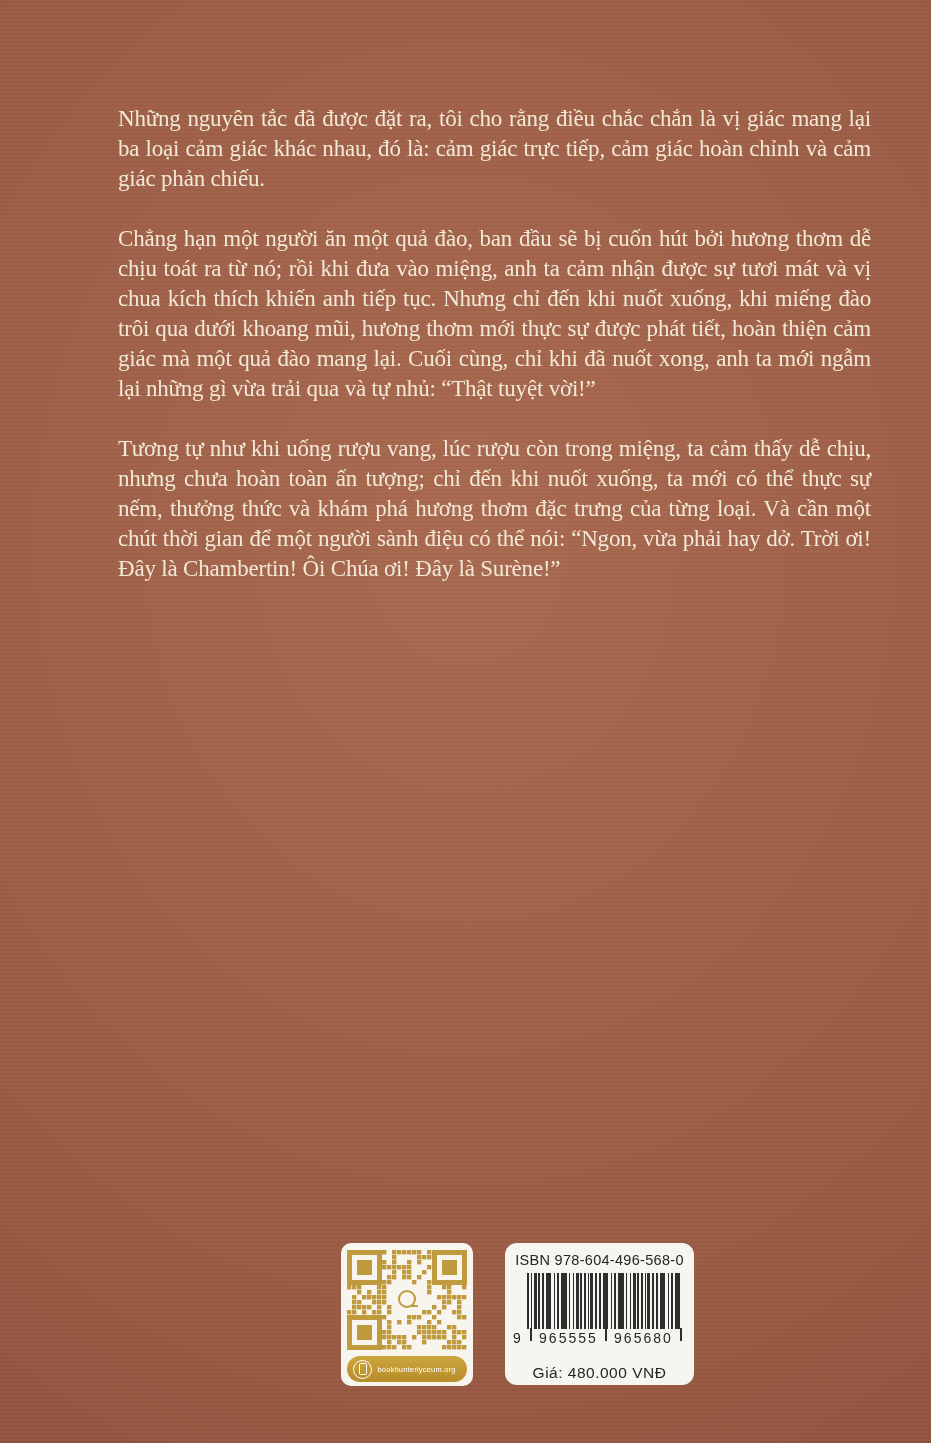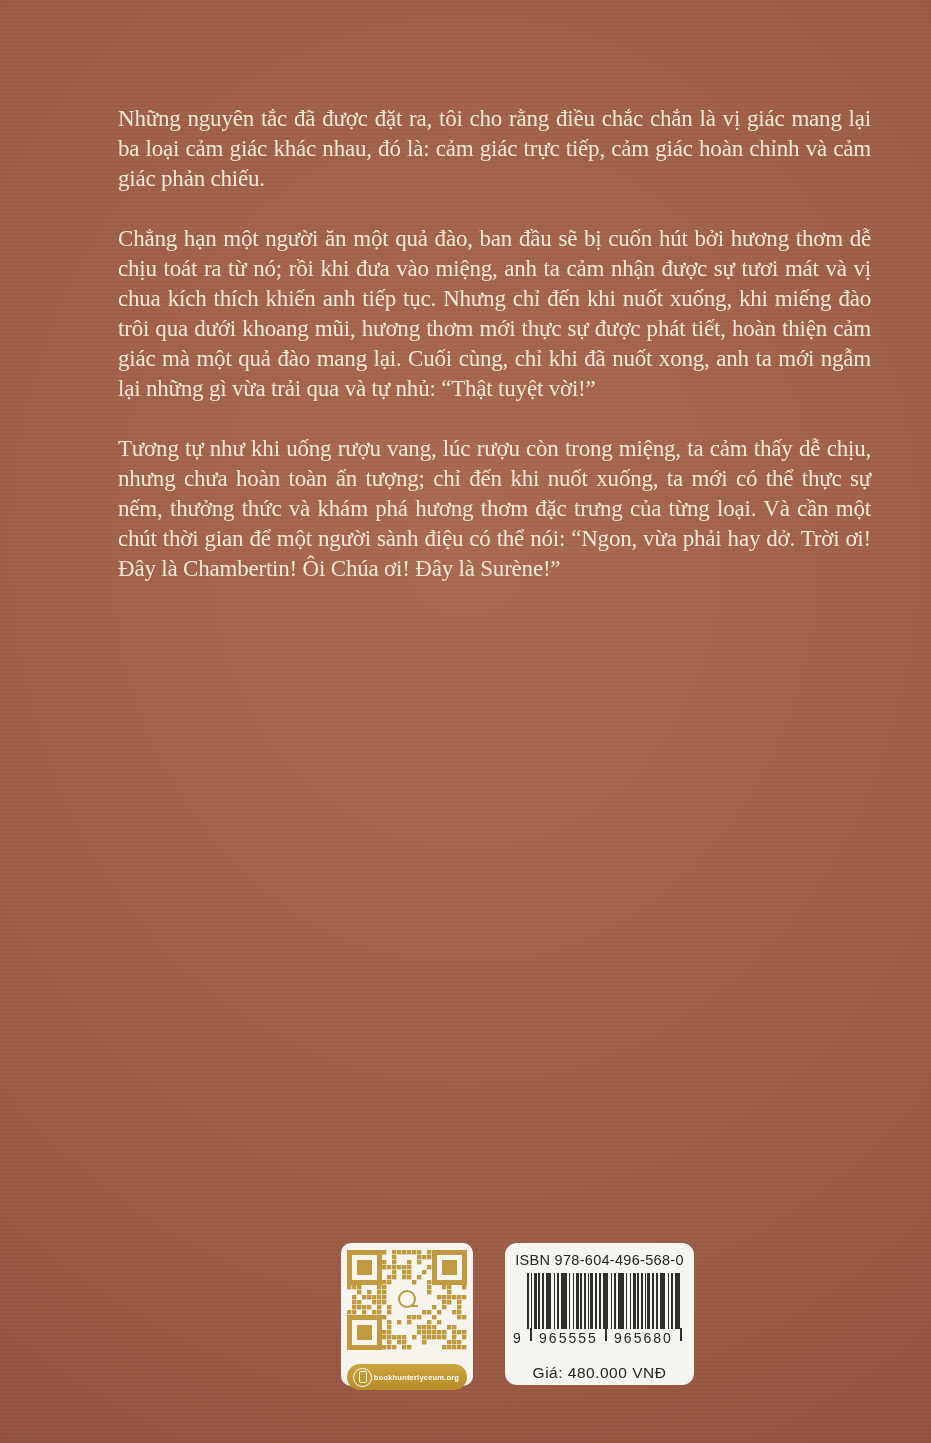--- a/index.html
+++ b/index.html
@@ -40,29 +40,28 @@
     position: absolute;
     left: 341px; top: 1243px;
     width: 132px; height: 143px;
     background: #f8f5ee;
     border-radius: 10px;
     box-sizing: border-box;
     padding: 6px 6px 5px 6px;
   }
   .qr-code { display: block; }
   .qr-caption-pill {
-    margin-top: 12px;
+    margin-top: 4px;
     height: 26px;
     border-radius: 13px;
     background: linear-gradient(180deg, #cda63e 0%, #b68c28 100%);
     display: flex;
     align-items: center;
     padding: 0 6px;
     box-sizing: border-box;
-    font-weight: bold;
   }
   .phone-icon {
     width: 17px; height: 17px;
     border: 1.3px solid #ffffff;
     border-radius: 50%;
     flex: 0 0 auto;
     display: flex; align-items: center; justify-content: center;
   }
   .phone-icon .phone-body {
     width: 6px; height: 10px;

